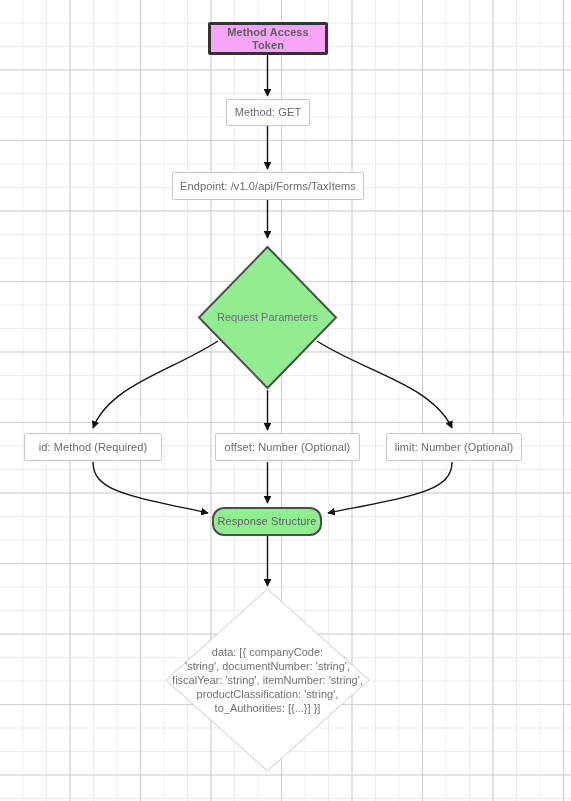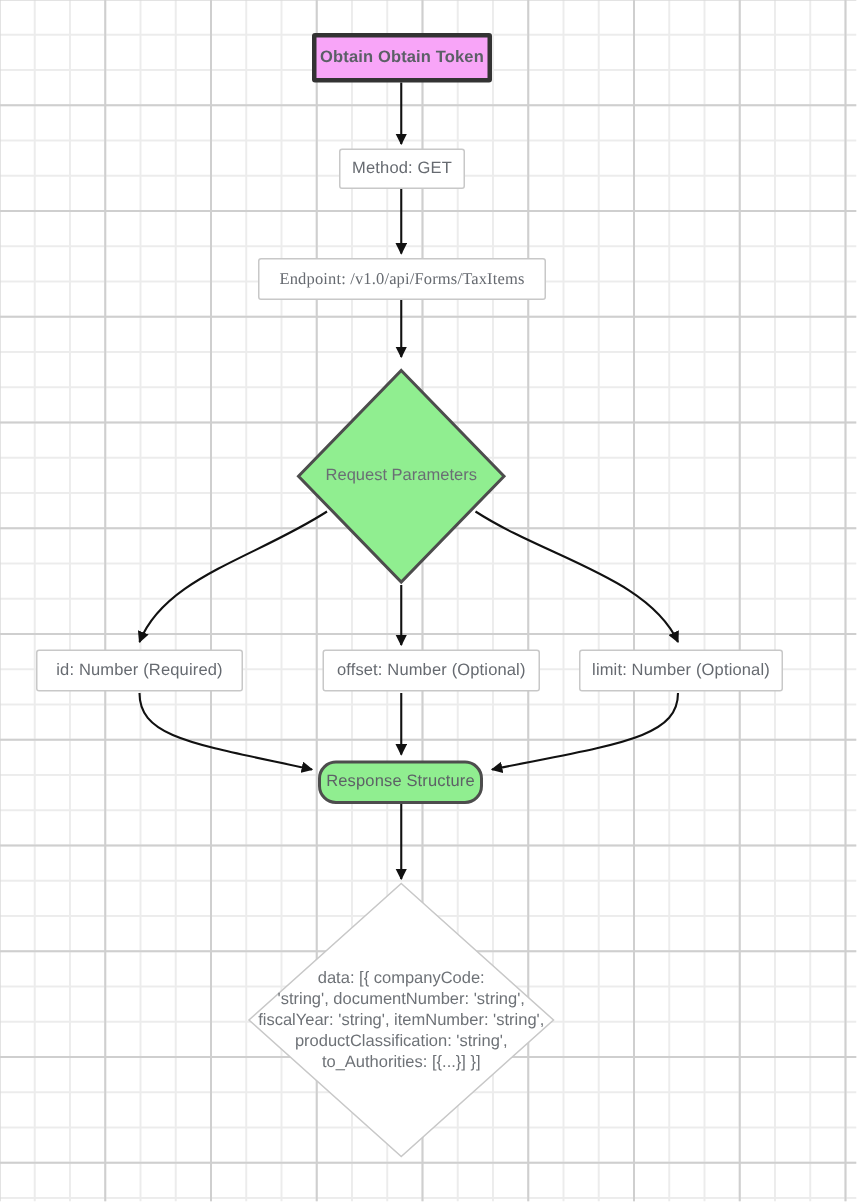--- a/index.html
+++ b/index.html
@@ -122,42 +122,42 @@
 
       <path d="M 93 462 C 93 492, 130 496, 208 513"></path>
       <path d="M 267.5 462 L 267.5 503"></path>
       <path d="M 452 462 C 452 492, 412 496, 328 513"></path>
 
       <path d="M 267.5 536 L 267.5 586"></path>
     </g>
   </svg>
 
   <div class="node node-start" style="left:208px; top:22px; width:120px; height:33px;">
-    <span>Obtain Obtain Token</span>
+    <span>Method Access Token</span>
   </div>
 
   <div class="node node-box" style="left:226px; top:99px; width:84px; height:27px;">
     <span>Method: GET</span>
   </div>
 
-  <div class="node node-box" style="left:172px; top:172px; width:192px; height:28px;font-family:Liberation Serif, serif;">
+  <div class="node node-box" style="left:172px; top:172px; width:192px; height:28px;">
     <span>Endpoint: /v1.0/api/Forms/TaxItems</span>
   </div>
 
   <div class="diamond-wrap" style="left:197px; top:245px; width:141px; height:145px;text-decoration:underline;">
     <svg width="141" height="145" viewBox="0 0 141 145" xmlns="http://www.w3.org/2000/svg">
       <polygon points="70.5,2 139,72.5 70.5,143 2,72.5" fill="#90ee90" stroke="#4d4d4d" stroke-width="2"></polygon>
     </svg>
     <div class="diamond-label">
       <span class="inner">Request Parameters</span>
     </div>
   </div>
 
   <div class="node node-box" style="left:24px; top:433px; width:138px; height:28px;">
-    <span>id: Number (Required)</span>
+    <span>id: Method (Required)</span>
   </div>
 
   <div class="node node-box" style="left:195px; top:433px; width:145px; height:28px;margin-left:20px;">
     <span>offset: Number (Optional)</span>
   </div>
 
   <div class="node node-box" style="left:386px; top:433px; width:136px; height:28px;">
     <span>limit: Number (Optional)</span>
   </div>
 

